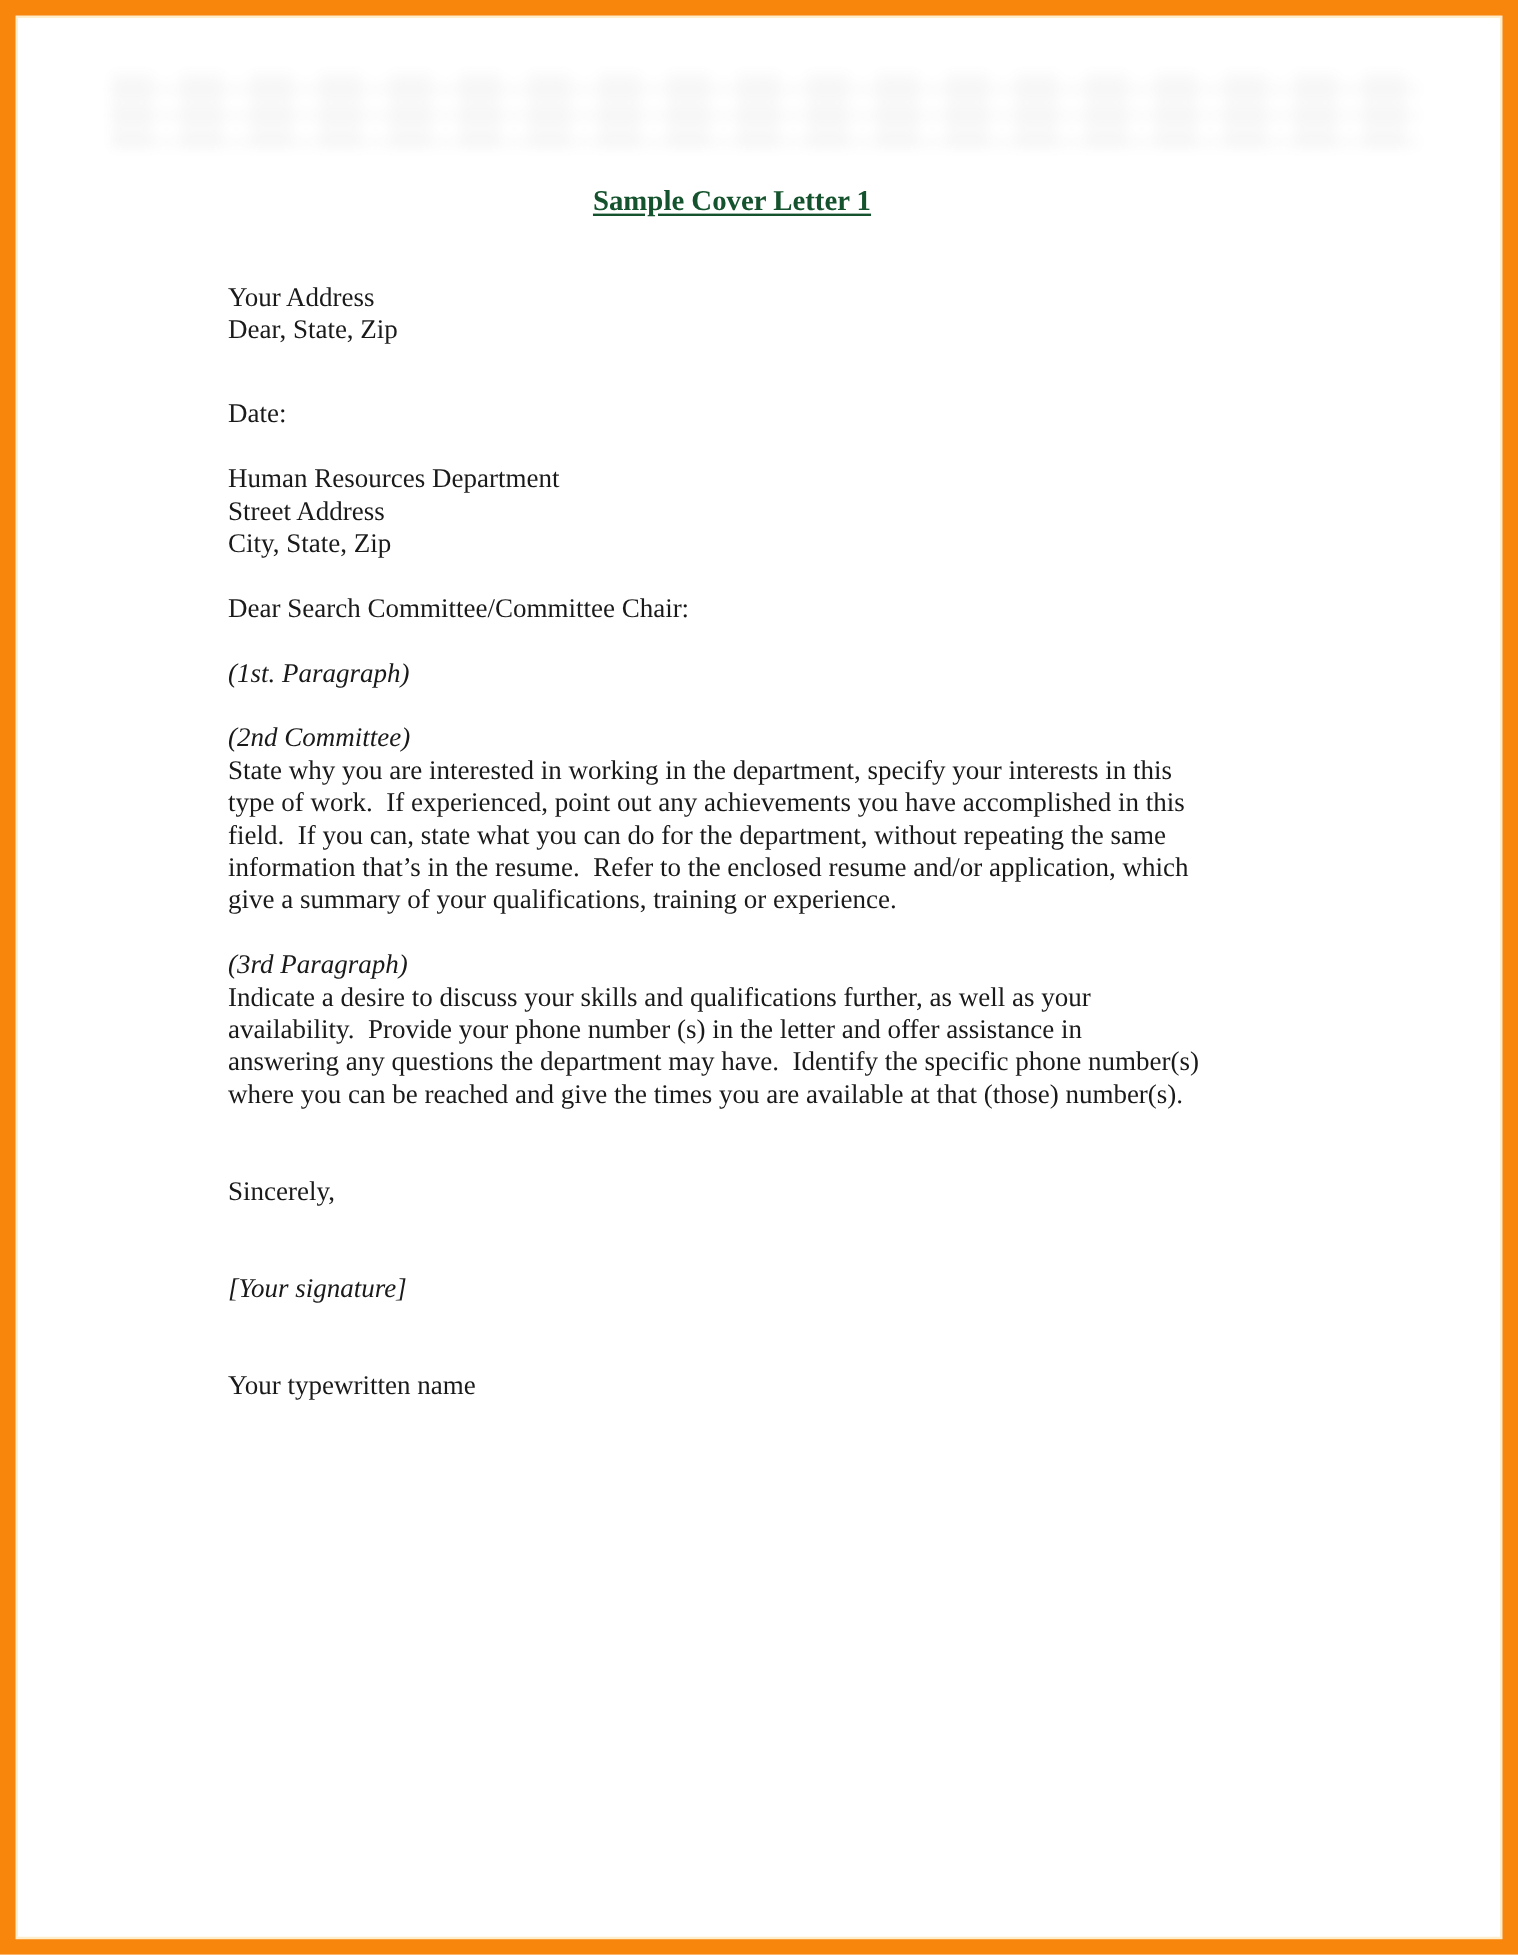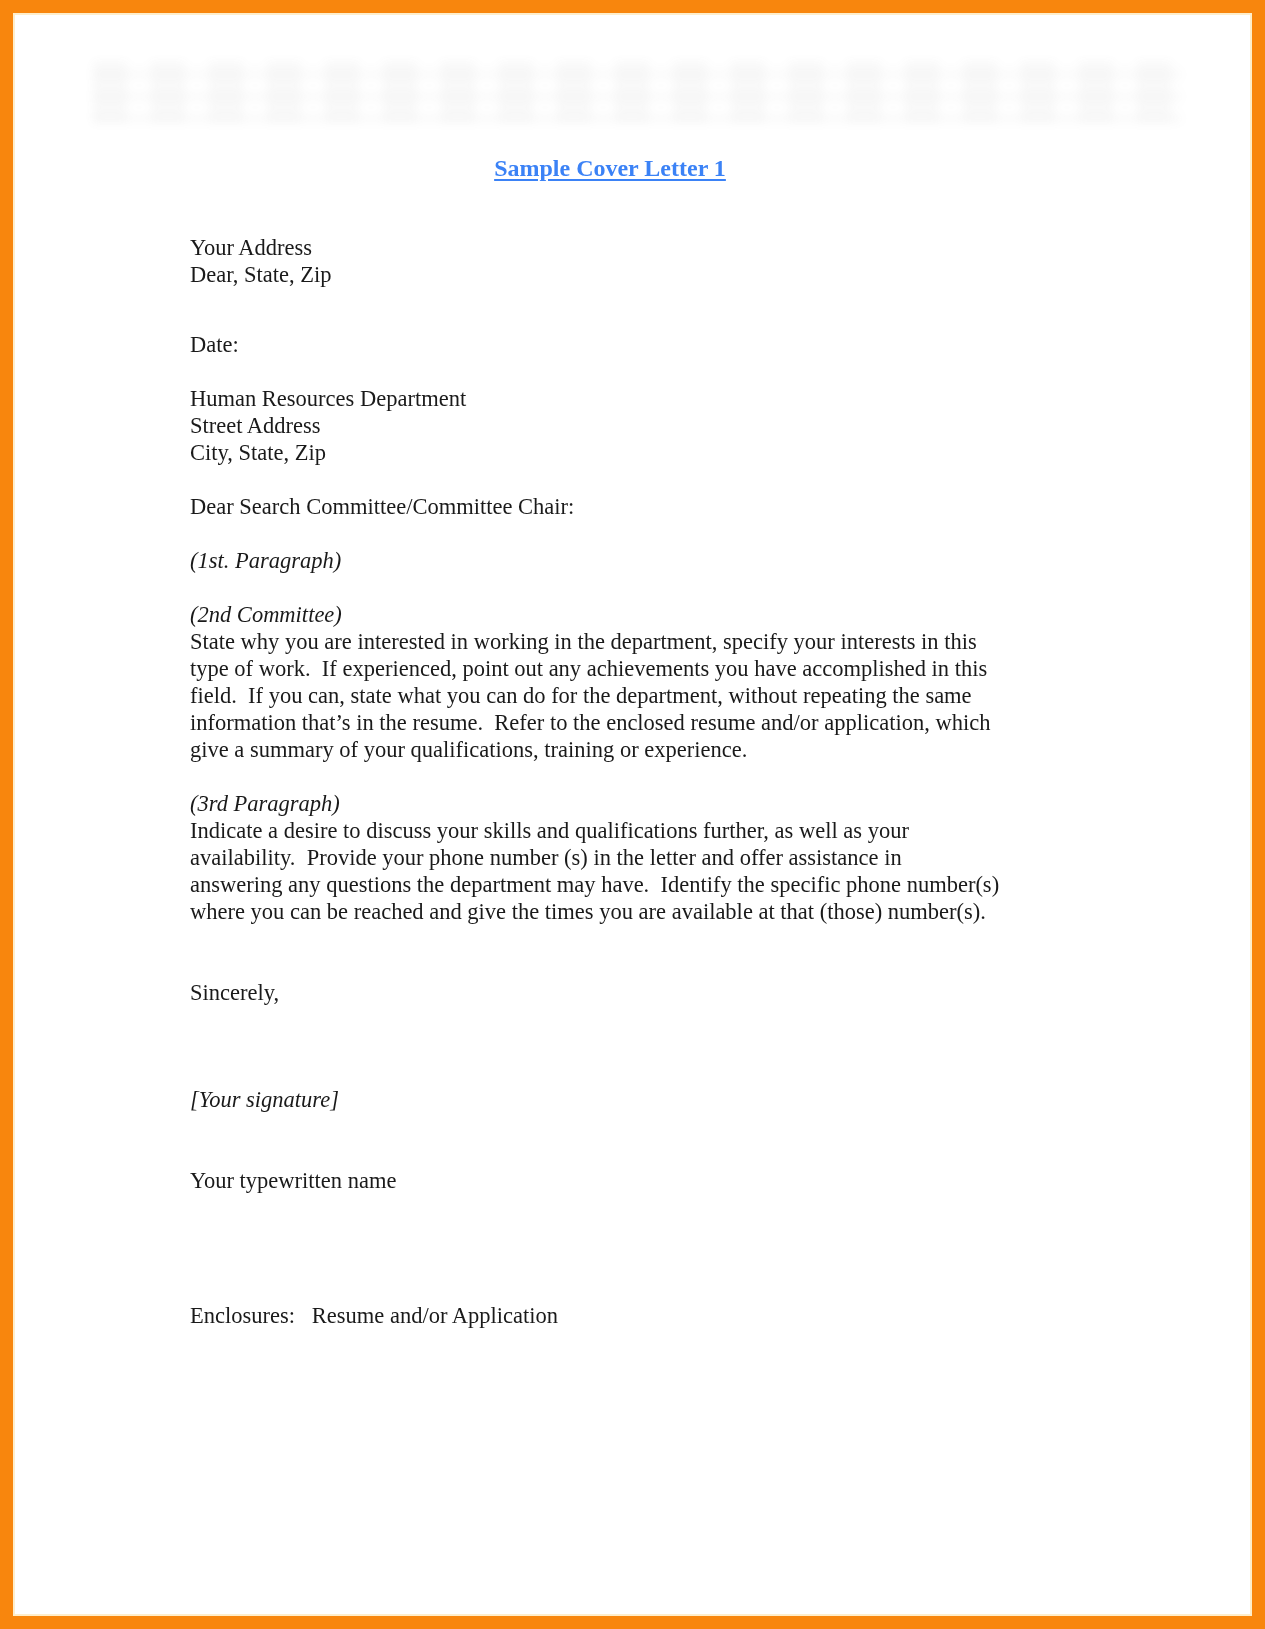--- a/index.html
+++ b/index.html
@@ -47,33 +47,33 @@
     font-size: 22.5px;
     line-height: 27px;
   }
   .block { white-space: pre-wrap; }
   .title {
     width: 840px;
     text-align: center;
     margin-top: 142px;
     font-size: 24px;
     font-weight: bold;
-    color: #3b82f6;
+    color: #14532d;
     text-decoration: underline;
     text-decoration-thickness: 2px;
     text-underline-offset: 3px;
   }
   .sender      { margin-top: 52px; }
   .date        { margin-top: 43px; }
   .recipient   { margin-top: 27px; }
   .salutation  { margin-top: 27px; }
   .para        { margin-top: 27px; }
   .para-label  { font-style: italic; }
   .closing     { margin-top: 54px; }
-  .signature   { margin-top: 80px; font-style: italic; }
+  .signature   { margin-top: 54px; font-style: italic; }
   .typed-name  { margin-top: 54px; }
   .enclosures  { margin-top: 108px; }
 </style>
 </head>
 <body>
 
 <div class="page">
   <div class="ghost"></div>
 
   <div class="doc">
@@ -111,16 +111,15 @@
 answering any questions the department may have.  Identify the specific phone number(s)
 where you can be reached and give the times you are available at that (those) number(s).</div>
     </div>
 
     <div class="closing block">Sincerely,</div>
 
     <div class="signature block">[Your signature]</div>
 
     <div class="typed-name block">Your typewritten name</div>
 
-    <div class="enclosures block">Enclosures:   Resume and/or Application</div>
 
   </div>
 </div>
 
 </body></html>

